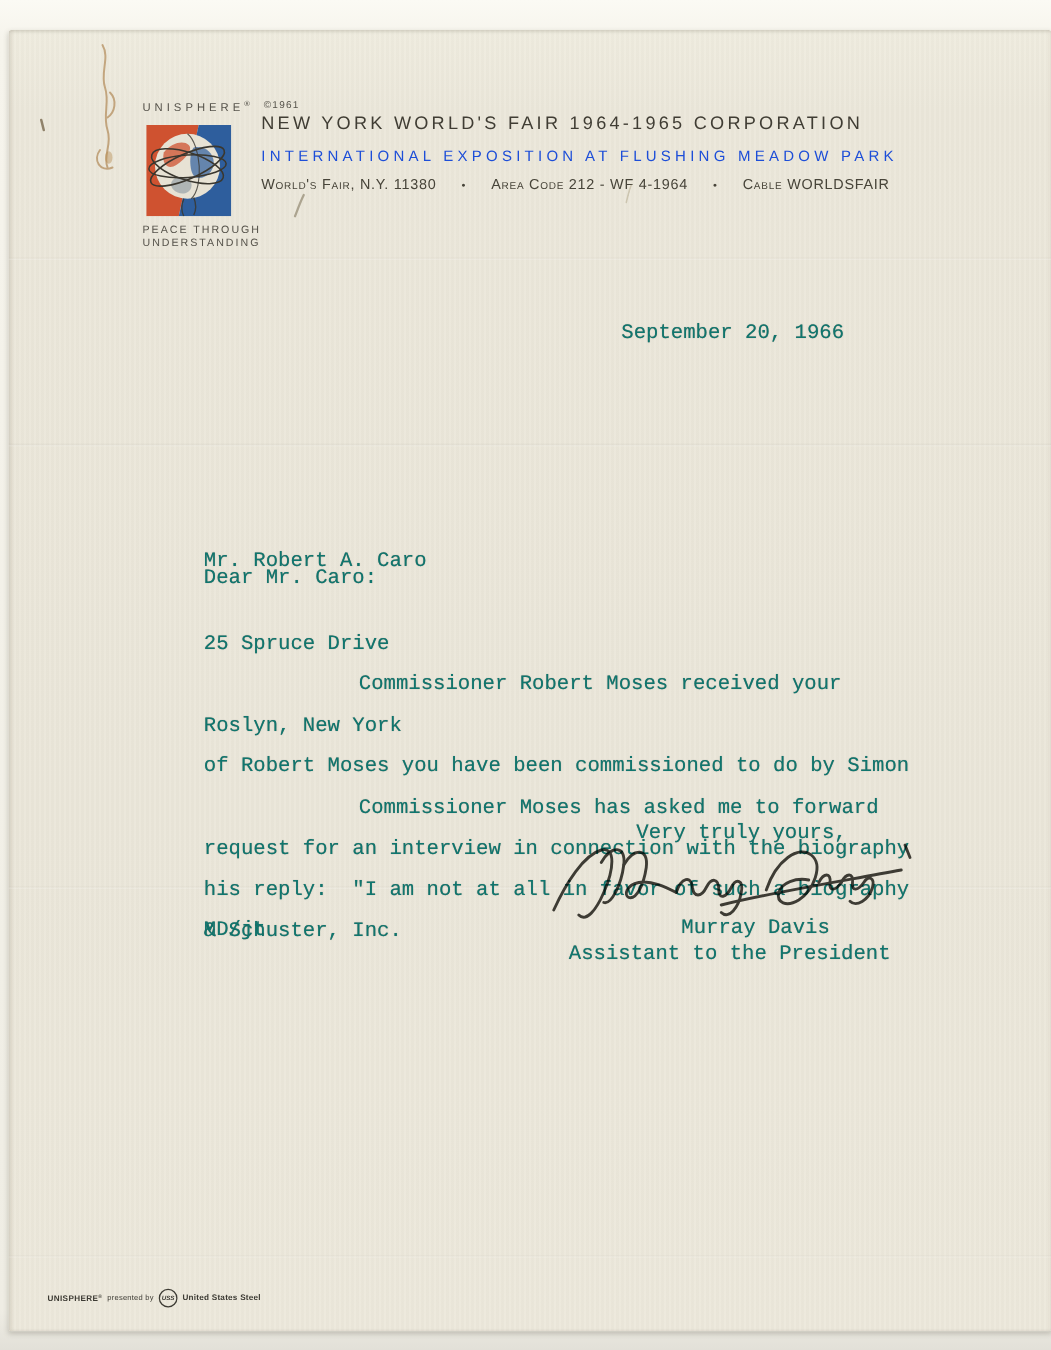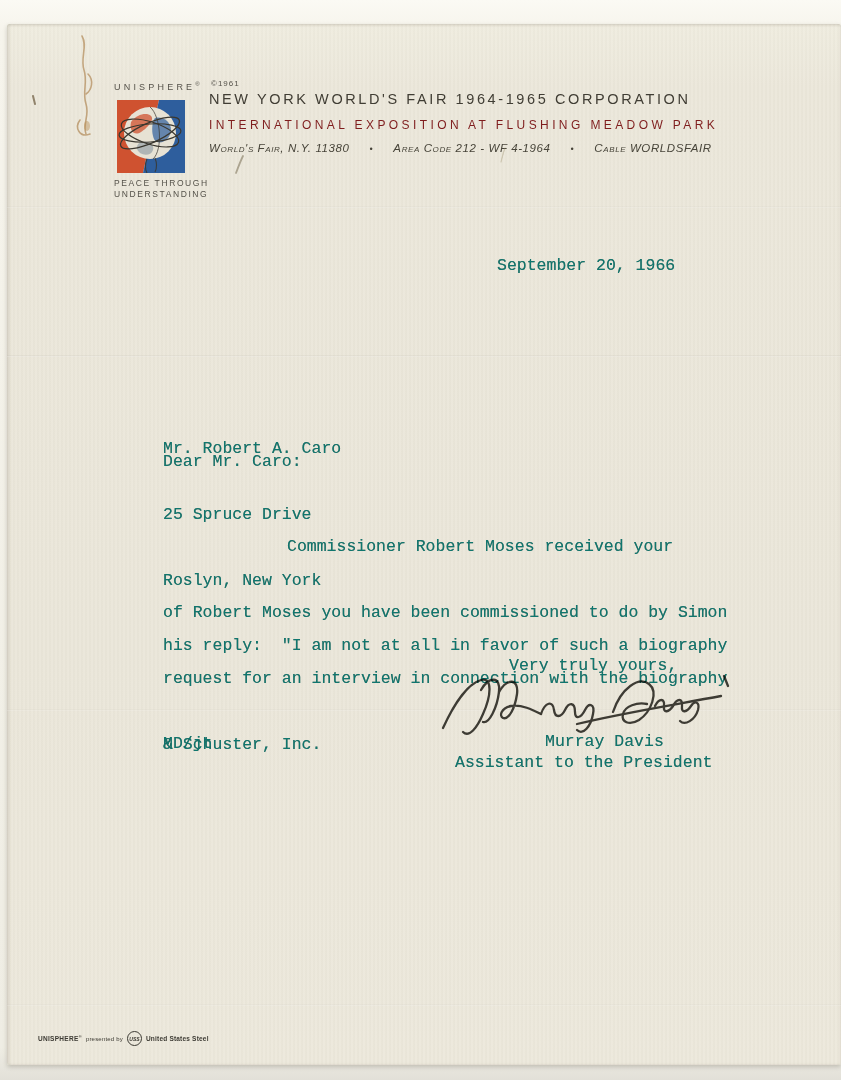--- a/index.html
+++ b/index.html
@@ -22,22 +22,22 @@
   .crease-b{background:linear-gradient(180deg, rgba(100,90,70,0.09), rgba(255,255,255,0.28));}
 
   
   .lh-text{color:#454238;}
   .unisphere-word{position:absolute;left:114px;top:81px;font-size:9px;letter-spacing:3.2px;color:#55524a;}
   .unisphere-word sup{font-size:6px;letter-spacing:0;}
   .logo{position:absolute;left:117px;top:100px;width:68px;height:73px;}
   .motto{position:absolute;left:114px;top:178px;font-size:8.5px;letter-spacing:1.6px;line-height:11px;color:#55524a;}
   .copyright{position:absolute;left:211px;top:79px;font-size:8px;letter-spacing:1px;color:#55524a;}
   .company{position:absolute;left:209px;top:91px;font-size:14.5px;letter-spacing:2.6px;white-space:nowrap;color:#403d34;}
-  .subtitle{position:absolute;left:209px;top:118px;font-size:12px;letter-spacing:3.4px;white-space:nowrap;color:#7f1d1d;}
-  .contact{position:absolute;left:209px;top:142px;width:512px;display:flex;align-items:baseline;gap:0;font-size:11.5px;color:#474439;font-variant:small-caps;letter-spacing:0.6px;white-space:nowrap;font-style:italic;}
+  .subtitle{position:absolute;left:209px;top:118px;font-size:12px;letter-spacing:3.4px;white-space:nowrap;color:#1d4ed8;}
+  .contact{position:absolute;left:209px;top:142px;width:512px;display:flex;align-items:baseline;gap:0;font-size:11.5px;color:#474439;font-variant:small-caps;letter-spacing:0.6px;white-space:nowrap;}
   .contact .sep{font-size:9px;margin:0 20px;font-variant:normal;}
 
   
   .typed{
     position:absolute;
     font-family:"Liberation Mono","DejaVu Sans Mono",monospace;
     font-size:16.5px;line-height:22px;color:#0f766e;
     white-space:pre;
     text-shadow:0 0 0.6px rgba(55,52,44,0.55);
   }
@@ -113,20 +113,21 @@
 <div class="typed" style="left:163px;top:451px;">Dear Mr. Caro:</div>
 
 <div class="typed" style="left:163px;top:492px;">
   <span class="t-line indent">Commissioner Robert Moses received your</span>
   <span class="t-line">of Robert Moses you have been commissioned to do by Simon</span>
   <span class="t-line">request for an interview in connection with the biography</span>
   <span class="t-line">&amp; Schuster, Inc.</span>
 </div>
 
 <div class="typed" style="left:163px;top:591px;">
+  <span class="t-line indent">Commissioner Moses has asked me to forward</span>
   <span class="t-line">his reply:  "I am not at all in favor of such a biography</span>
 </div>
 
 <div class="typed" style="left:497px;top:655px;margin-left:12px;">Very truly yours,</div>
 
 <div class="signature">
   <svg width="305" height="92" viewBox="0 0 305 92">
     <g fill="none" stroke="#34322d" stroke-width="2.3" stroke-linecap="round" opacity="0.92">
       <path d="M6,62 C16,40 30,18 44,14 C56,11 54,30 46,48 C40,62 32,72 26,66"></path>
       <path d="M44,24 C52,10 64,10 62,26 C60,42 52,58 46,56"></path>

